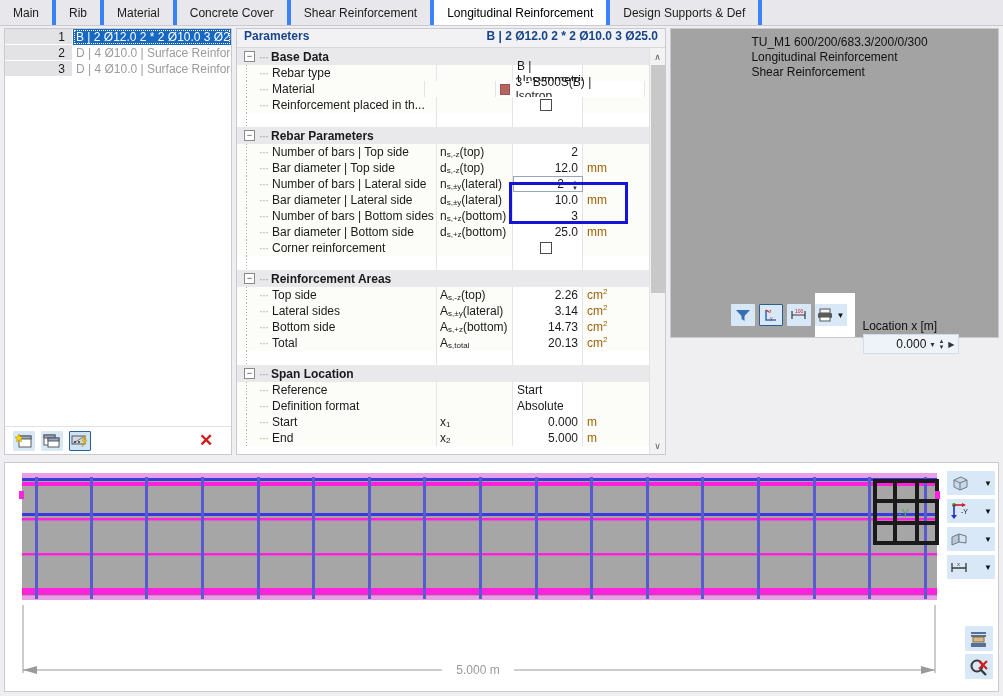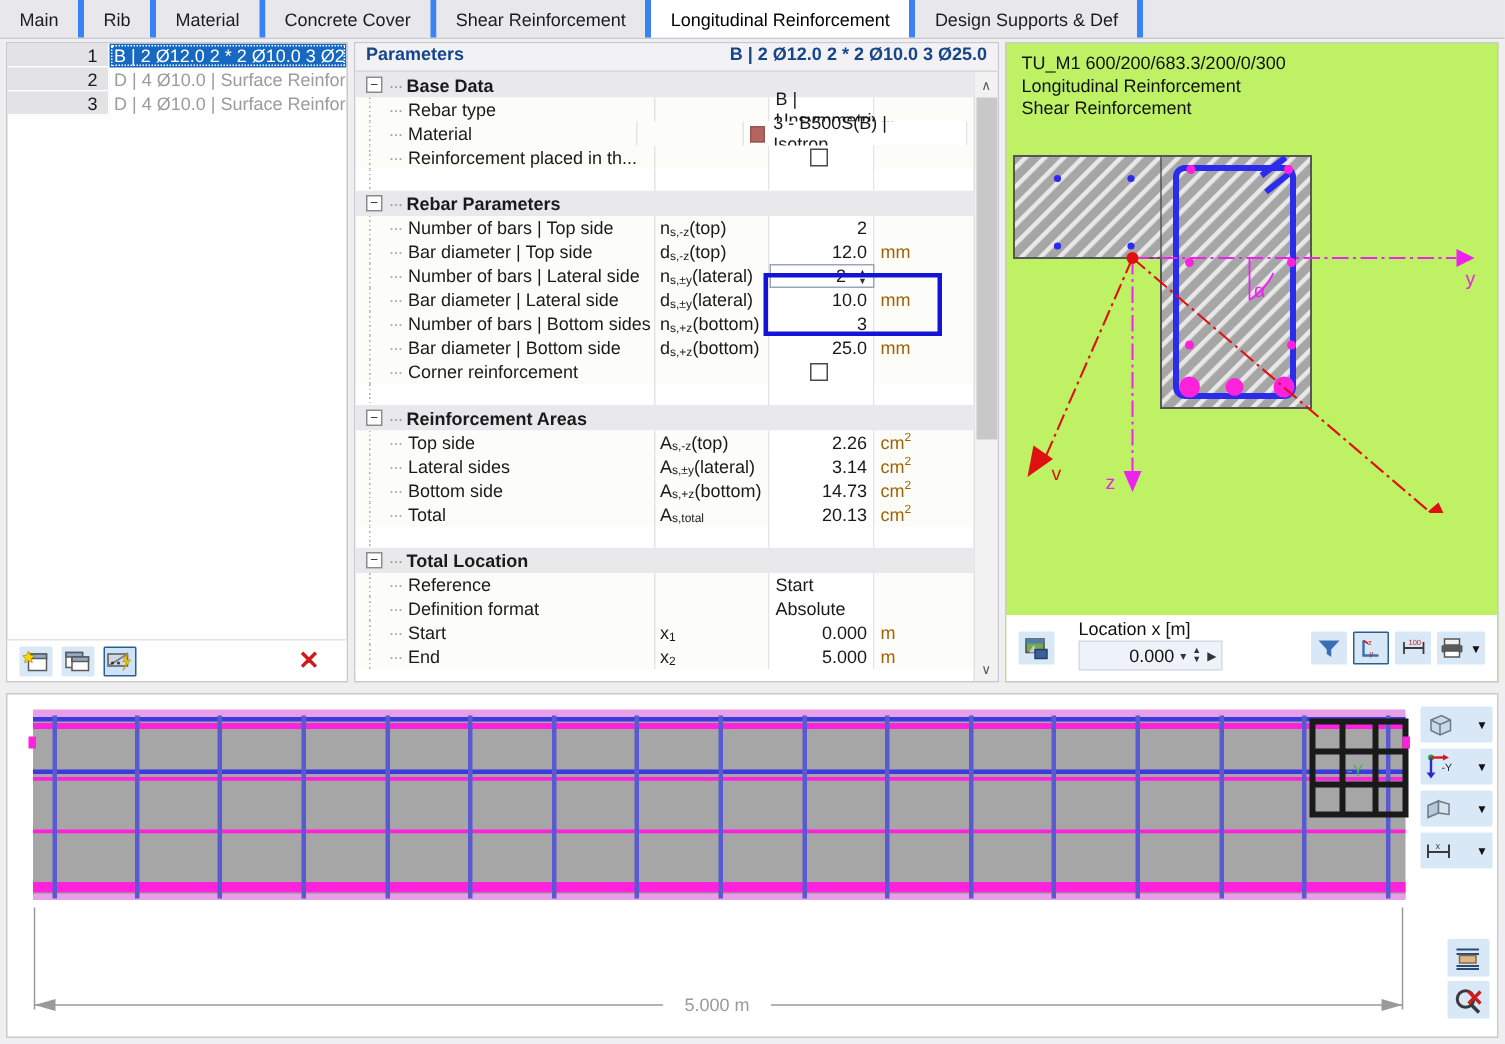--- a/index.html
+++ b/index.html
@@ -180,35 +180,35 @@
     padding-right: 18px !important;
   }
   .spin-arrows {
     position: absolute; right: 4px; top: 1px; height: 14px;
     display: flex; flex-direction: column; justify-content: center; align-items: center;
     font-size: 6px; line-height: 6px; color: #333;
   }
 
   
   .preview-panel {
-    position: absolute; left: 670px; top: 2px; width: 329px; height: 427px;
-    background: #bef264; border: 1px solid #c9c9cf;
-    display: flex; flex-direction: column;
+    position: absolute; left: 670px; top: 2px; width: 329px; height: 310px;
+    background: #a3a3a3; border: 1px solid #c9c9cf;
+    display: flex; flex-direction: column; align-items: center;
   }
   .preview-title {
     padding: 6px 0 0 10px; font-size: 12px; line-height: 15px; color: #111;
   }
   .preview-canvas { flex: 1; position: relative; overflow: hidden; }
   .preview-bottom {
     height: 44px; background: #ffffff;
     display: flex; align-items: center; padding: 0 8px; gap: 6px;
     position: relative;
   }
   .loc-group { position: absolute; left: 48px; top: 2px; }
-  .loc-label { font-size: 12px; color: #111; margin-bottom: 1px; }
+  .loc-label { font-size: 12px; color: #111; margin-bottom: 1px; margin-top: 24px; }
   .loc-field {
     width: 96px; height: 20px; background: #eef2f9; border: 1px solid #d6dce7;
     display: flex; align-items: center; gap: 4px; padding: 0 3px;
     font-size: 12px; color: #111;
   }
   .loc-val { flex:1; text-align:right; }
   .mini-arr { font-size: 8px; color: #333; }
   .pv-btn {
     width: 24px; height: 22px; background: #d8e8f7; border-radius: 1px;
     display: flex; align-items: center; justify-content: center; cursor: default;
@@ -546,21 +546,21 @@
             </div>
             <div class="c2"></div>
             <div class="c3"></div>
             <div class="c4"></div>
         </div>
 
         <div class="grow section">
           <span class="sect-label">
               <span class="exp">−</span>
               <span class="dots">···</span>
-              <span>Total Location</span>
+              <span>Span Location</span>
             </span>
         </div>
         <div class="grow">
           <div class="c1">
               <span class="vline"></span>
               <span class="tree">···</span>
               <span>Reference</span>
             </div>
           <div class="c2"></div>
           <div class="c3 left">Start</div>

